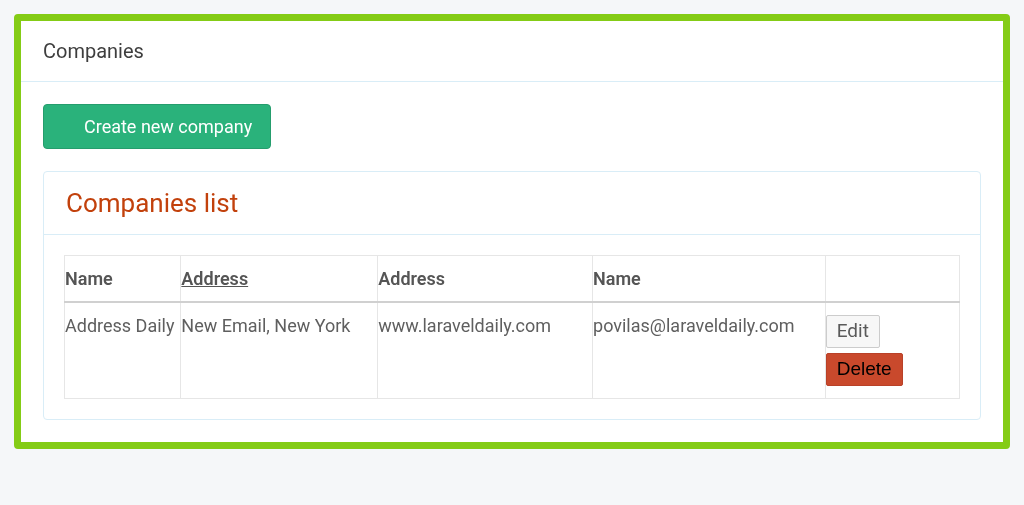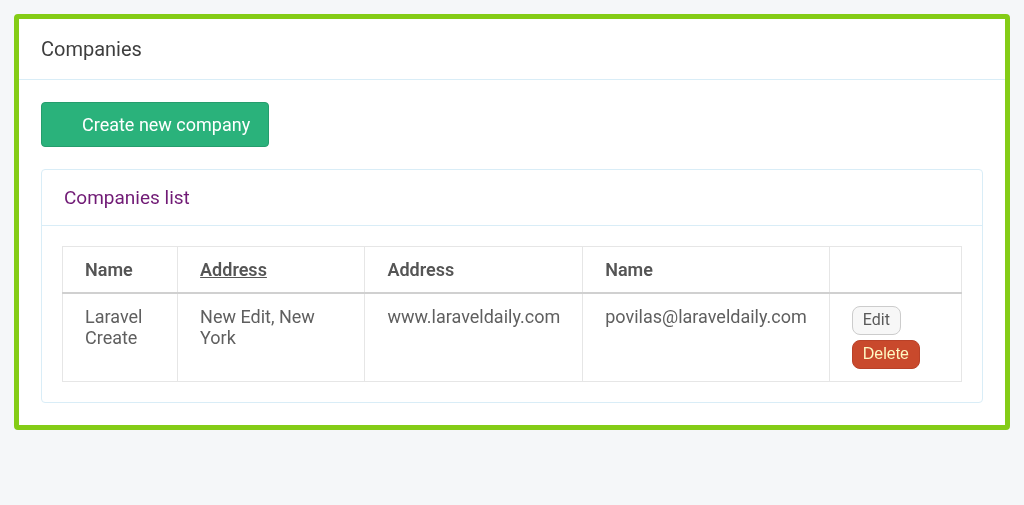--- a/index.html
+++ b/index.html
@@ -10,21 +10,21 @@
     body {
       font-family: -apple-system, BlinkMacSystemFont, "Segoe UI", Roboto, "Helvetica Neue", Arial, sans-serif;
       background-color: #f5f7f9;
       color: #5a5a5a;
       font-size: 17px;
       padding: 14px;
       width: 1024px;
     }
     .card {
       background: #fff;
-      border: 5px solid #84cc16;
+      border: 7px solid #84cc16;
       border-radius: 4px;
     }
     .card-header {
       padding: 18px 22px;
       font-size: 20px;
       color: #3e3e3e;
     }
     .card-divider {
       border-top: 1px solid #d9edf7;
     }
@@ -41,60 +41,60 @@
       text-align: center;
       line-height: 1.3;
     }
     .btn-success {
       background-color: #2ab27b;
       border-color: #259d6d;
       color: #fff;
       padding-left: 40px;
     }
     .btn-sm {
-      font-size: 16px;
+      font-size: 19px;
       padding: 3px 10px;
-      border-radius: 8px;
+      border-radius: 2px;
     }
     .btn-default {
       background-color: #f7f7f7;
       border-color: #ccc;
       color: #5a5a5a;
     }
     .btn-danger {
       background-color: #c9492c;
       border-color: #b94128;
-      color: #fef9c3;
+      color: #000000;
     }
     .inner-panel {
       margin-top: 22px;
       border: 1px solid #d9edf7;
       border-radius: 4px;
       background: #fff;
     }
     .inner-panel-header {
       padding: 16px 22px;
-      font-size: 19px;
-      color: #701a75;
+      font-size: 26px;
+      color: #c2410c;
     }
     .inner-panel-divider {
       border-top: 1px solid #d9edf7;
     }
     .inner-panel-body {
       padding: 20px;
     }
     table {
       width: 100%;
       border-collapse: collapse;
       font-size: 18px;
       color: #5f5f5f;
     }
     th, td {
       border: 1px solid #e6e6e6;
-      padding: 12px 22px;
+      padding: 12px 0;
       text-align: left;
       vertical-align: top;
     }
     thead th {
       background-color: #fff;
       font-weight: 600;
       color: #555;
       border-bottom: 2px solid #d0d0d0;
     }
     .action-cell .btn {
@@ -128,22 +128,22 @@
             <tr>
               <th class="col-name">Name</th>
               <th class="col-addr">Address</th>
               <th class="col-web">Address</th>
               <th class="col-email">Name</th>
               <th class="col-actions"></th>
             </tr>
           </thead>
           <tbody>
             <tr>
-              <td>Laravel Create</td>
-              <td>New Edit, New York</td>
+              <td>Address Daily</td>
+              <td>New Email, New York</td>
               <td>www.laraveldaily.com</td>
               <td>povilas@laraveldaily.com</td>
               <td class="action-cell">
                 <a class="btn btn-sm btn-default">Edit</a>
                 <form>
                   <button type="button" class="btn btn-sm btn-danger">Delete</button>
                 </form>
               </td>
             </tr>
           </tbody>

